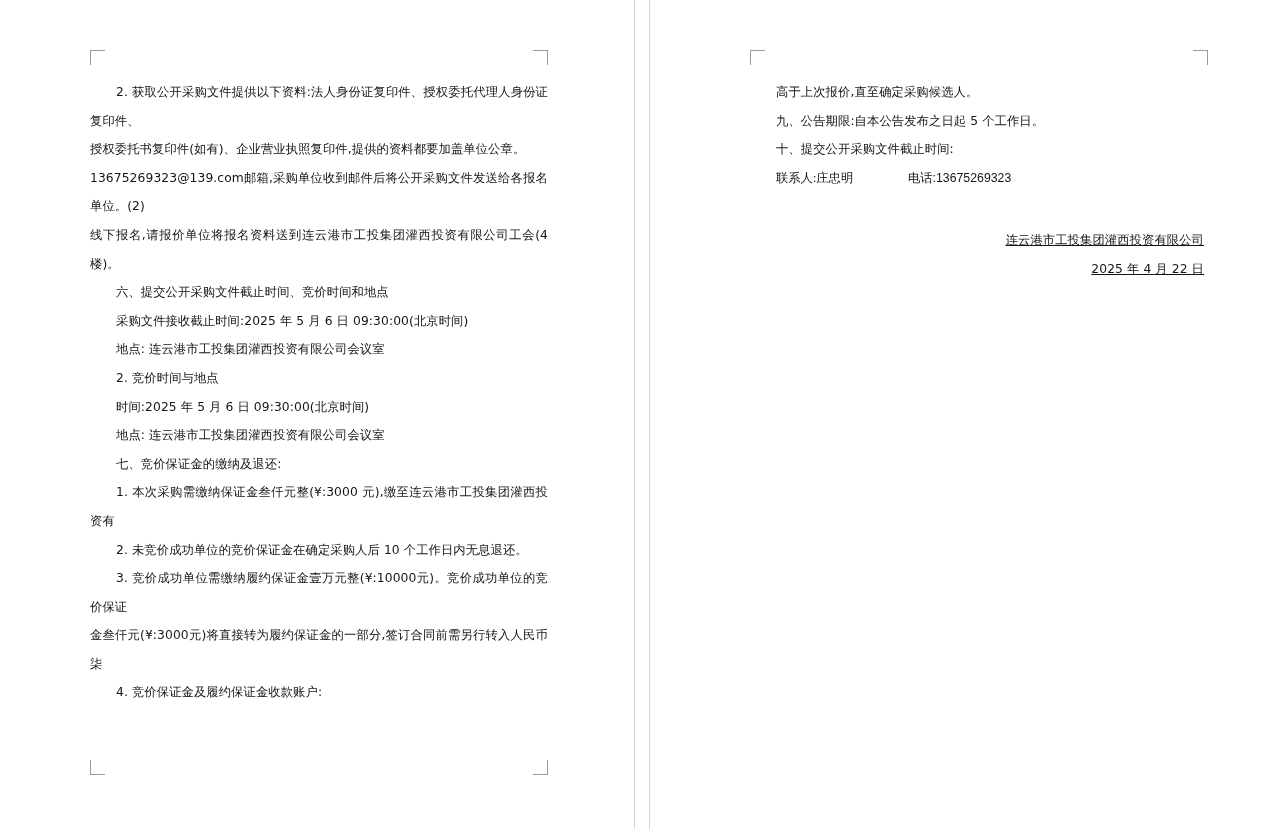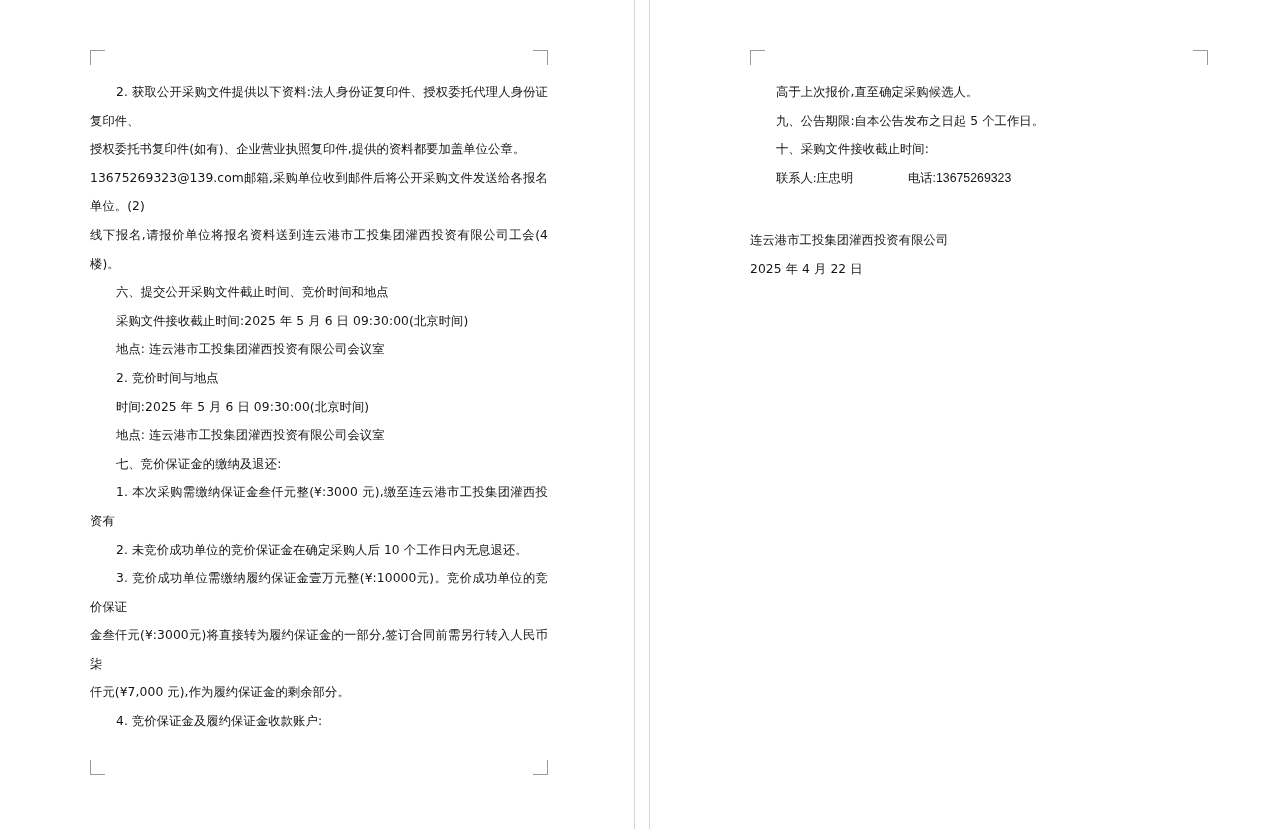--- a/index.html
+++ b/index.html
@@ -71,21 +71,21 @@
   }
   p {
     margin: 0;
     padding: 0;
     white-space: pre-wrap;
     font-family: "DejaVu Sans", sans-serif;
     letter-spacing: 0.1px;
   }
   p.ind1 { text-indent: 26px; }
   p.just { text-align: justify; text-justify: inter-ideograph; }
-  p.sig { padding-right: 6px; }
+  p.sig { text-align: right; padding-right: 6px; text-decoration: underline; }
   .sp-lg { height: 20px; }
   .sp-md { height: 14px; }
   .kv { display: flex; }
   .kv .k { padding-left: 26px; width: 132px; font-family: Liberation Serif, serif; }
   .kv .v { }
 </style>
 </head>
 <body>
 
 <div class="workspace">
@@ -105,38 +105,37 @@
       <p class="ind1">采购文件接收截止时间:2025 年 5 月 6 日 09:30:00(北京时间)</p>
       <p class="ind1">地点: 连云港市工投集团灌西投资有限公司会议室</p>
       <p class="ind1">2. 竞价时间与地点</p>
       <p class="ind1">时间:2025 年 5 月 6 日 09:30:00(北京时间)</p>
       <p class="ind1">地点: 连云港市工投集团灌西投资有限公司会议室</p>
       <p class="ind1">七、竞价保证金的缴纳及退还:</p>
       <p class="ind1 just">1. 本次采购需缴纳保证金叁仟元整(¥:3000 元),缴至连云港市工投集团灌西投资有</p>
       <p class="ind1 just">2. 未竞价成功单位的竞价保证金在确定采购人后 10 个工作日内无息退还。</p>
       <p class="ind1 just">3. 竞价成功单位需缴纳履约保证金壹万元整(¥:10000元)。竞价成功单位的竞价保证</p>
       <p class="just">金叁仟元(¥:3000元)将直接转为履约保证金的一部分,签订合同前需另行转入人民币柒</p>
-      <p class="just">仟元(¥7,000 元),作为履约保证金的剩余部分。</p>
       <p class="ind1">4. 竞价保证金及履约保证金收款账户:</p>
 
     </div>
   </div>
 
   <div class="gutter"></div>
 
   <div class="page page-right">
     <div class="crop tl" style="left:100px; top:50px;"></div>
     <div class="crop tr" style="left:543px; top:50px;"></div>
     <div class="crop bl" style="left:100px; top:760px;"></div>
     <div class="crop br" style="left:543px; top:760px;"></div>
 
     <div class="doc-body">
       <p class="ind1">高于上次报价,直至确定采购候选人。</p>
       <p class="ind1">九、公告期限:自本公告发布之日起 5 个工作日。</p>
-      <p class="ind1">十、采购文件接收截止时间:</p>
+      <p class="ind1">十、提交公开采购文件截止时间:</p>
 
       <div class="kv">
         <span class="k"><span>联系人:</span><span>庄忠明</span></span>
         <span class="v"><span>电话:</span><span>13675269323</span></span>
       </div>
 
       <div class="sp-lg"></div>
       <div class="sp-md"></div>
 
       <p class="sig">连云港市工投集团灌西投资有限公司</p>

